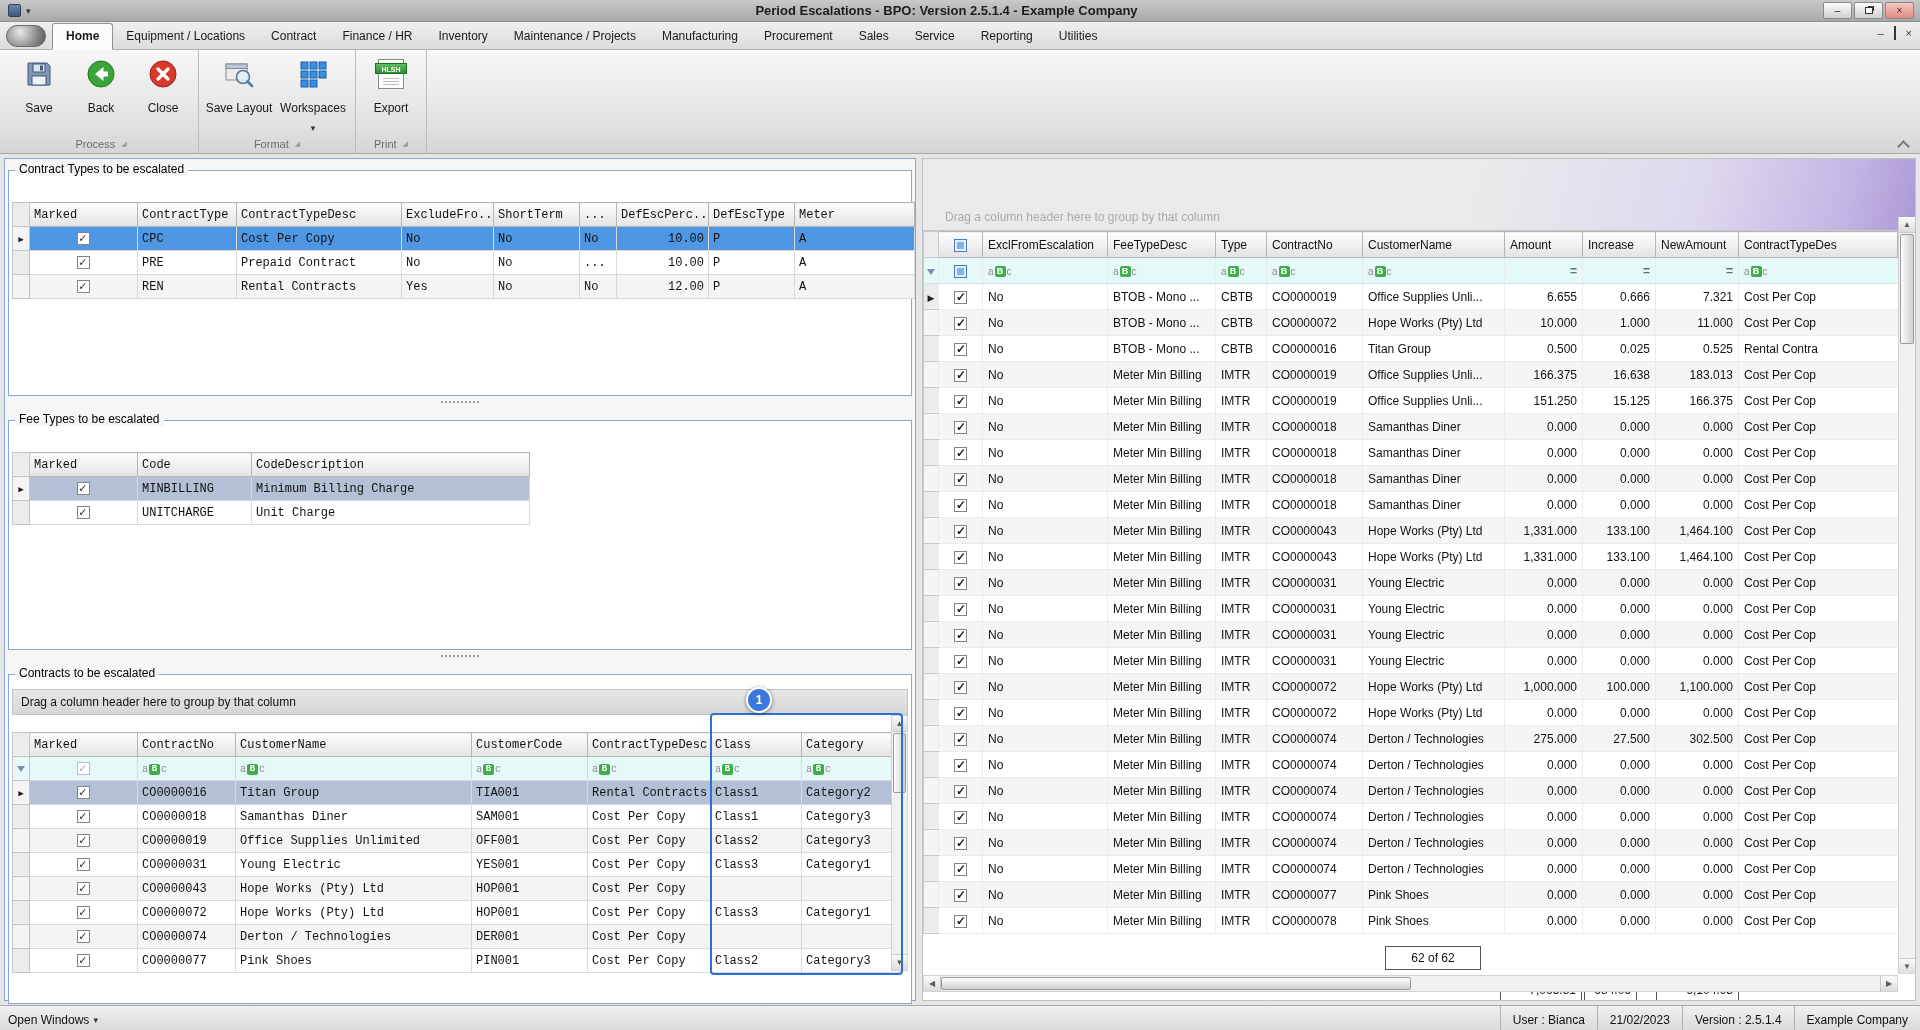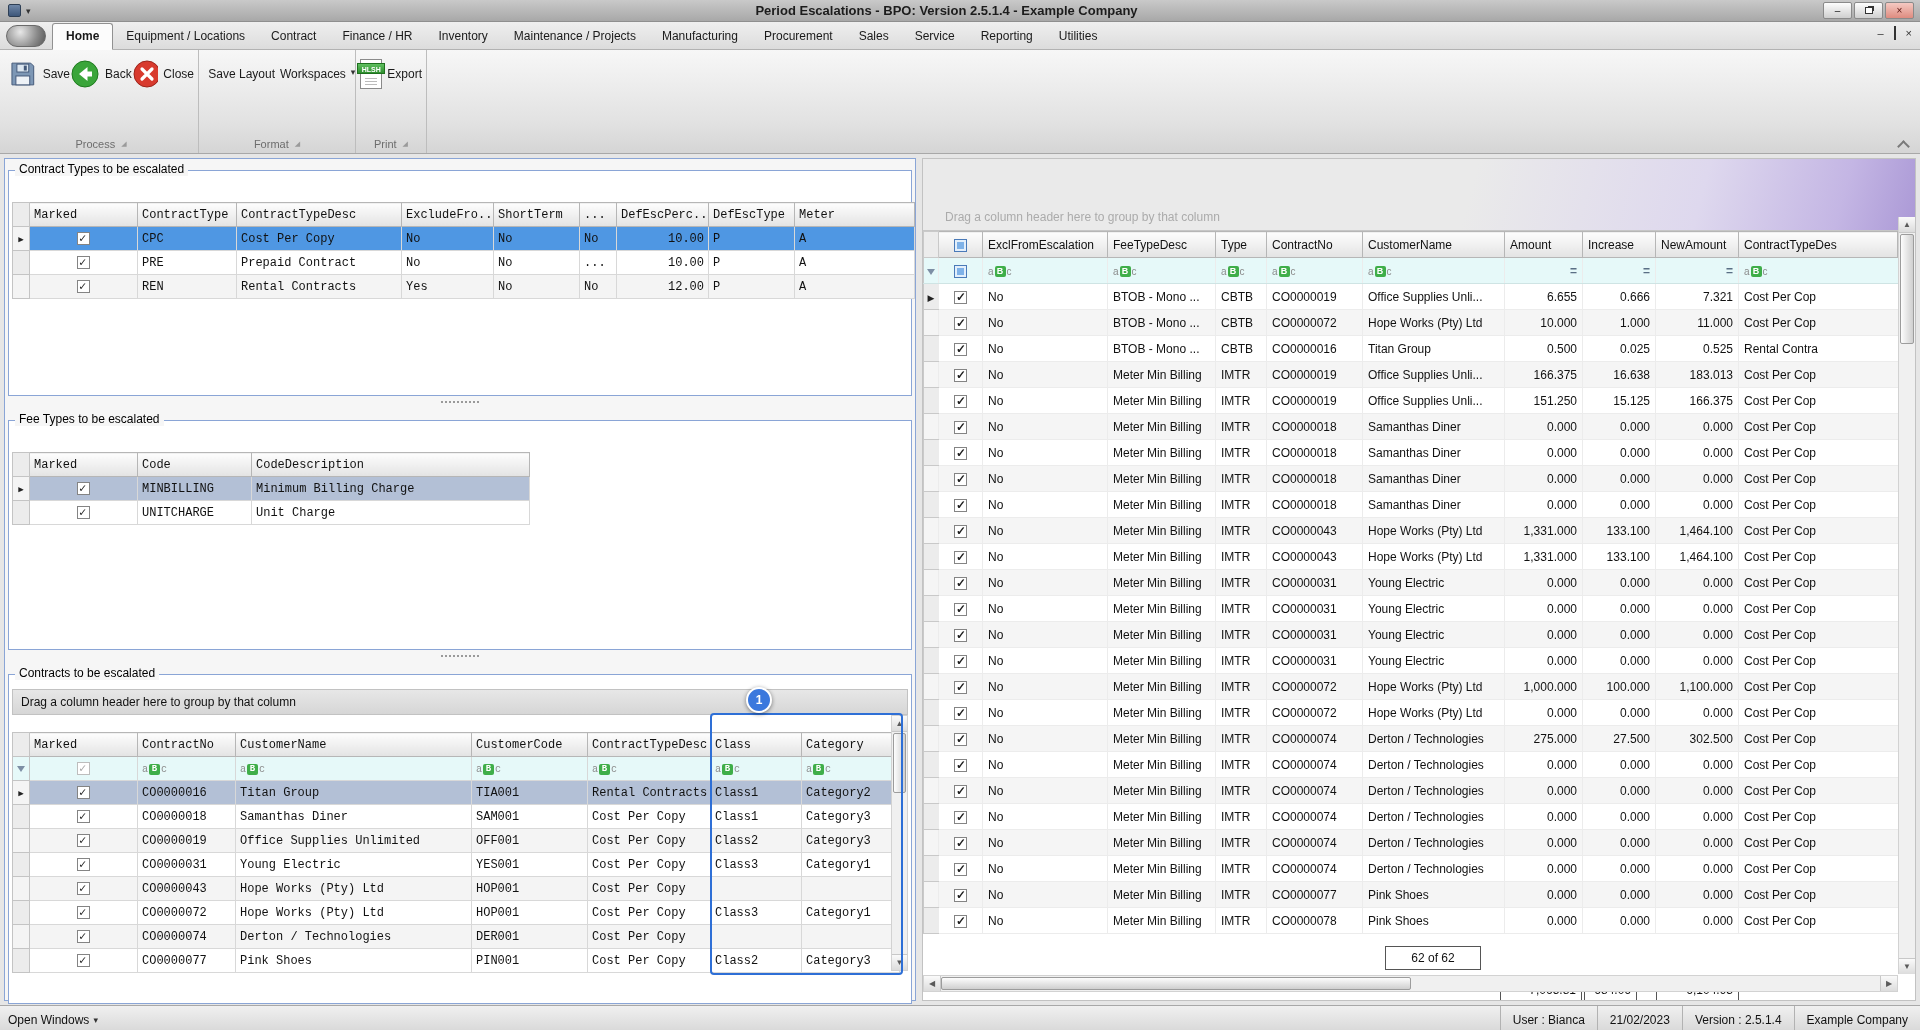--- a/index.html
+++ b/index.html
@@ -23,21 +23,21 @@
   .tabrow{height:28px;background:linear-gradient(#efefef,#dcdcdc);border-bottom:1px solid #b2b2b2;display:flex;align-items:flex-end;position:relative;}
   .appbtn{width:40px;height:22px;margin:0 6px 2px 6px;border-radius:11px;background:radial-gradient(circle at 35% 30%,#e8e8e8,#8a8a8a 60%,#555);border:1px solid #6a6a6a;}
   .tabs{display:flex;align-items:flex-end;height:100%;}
   .tab{padding:5px 13px 6px;color:#1a1a1a;white-space:nowrap;cursor:default;}
   .tab.active{background:#fcfcfc;border:1px solid #919191;border-bottom:1px solid #fcfcfc;border-radius:3px 3px 0 0;margin-bottom:-1px;font-weight:bold;}
   .mdibtns{position:absolute;right:8px;top:5px;display:flex;gap:10px;color:#333;font-size:11px;align-items:center;}
   
   .ribbon{height:104px;background:linear-gradient(#f7f7f7 ,#e2e2e2 70%,#d5d5d5);border-bottom:1px solid #a8a8a8;display:flex;position:relative;padding-left:4px;}
   .rgroup{display:flex;flex-direction:column;border-right:1px solid #bdbdbd;padding:2px 4px 0;}
   .rbtns{flex:1;display:flex;align-items:flex-start;}
-  .rbtn{width:62px;padding-top:7px;display:flex;flex-direction:row;align-items:center;gap:5px;border-radius:3px;}
+  .rbtn{width:62px;padding-top:7px;display:flex;flex-direction:column;align-items:center;gap:12px;border-radius:3px;}
   .rbtn .lbl{font-size:12px;color:#1a1a1a;white-space:nowrap;}
   .rgroup-label{height:18px;display:flex;align-items:center;justify-content:center;gap:6px;color:#6d6d6d;font-size:11px;}
   .dlg{color:#9a9a9a;font-size:7px;}
   .ribbon-collapse{position:absolute;right:10px;bottom:4px;width:14px;height:10px;}
   .ribbon-collapse::after{content:"";display:block;width:7px;height:7px;border-top:2px solid #7a7a7a;border-left:2px solid #7a7a7a;transform:rotate(45deg);margin:3px auto 0;}
   .export-icon{width:26px;height:30px;background:#fff;border:1px solid #8a8a8a;position:relative;}
   .export-band{position:absolute;top:3px;left:-4px;right:-4px;height:11px;background:linear-gradient(#5fbf5f,#2e8f2e);color:#fff;font-size:7px;font-weight:bold;text-align:center;line-height:11px;border:1px solid #1e6f1e;}
   .export-lines{position:absolute;left:4px;right:4px;top:18px;height:8px;background:repeating-linear-gradient(#bbb 0 1px,transparent 1px 3px);}
   
   .content{display:flex;gap:6px;padding:4px 4px 0;height:847px;}

